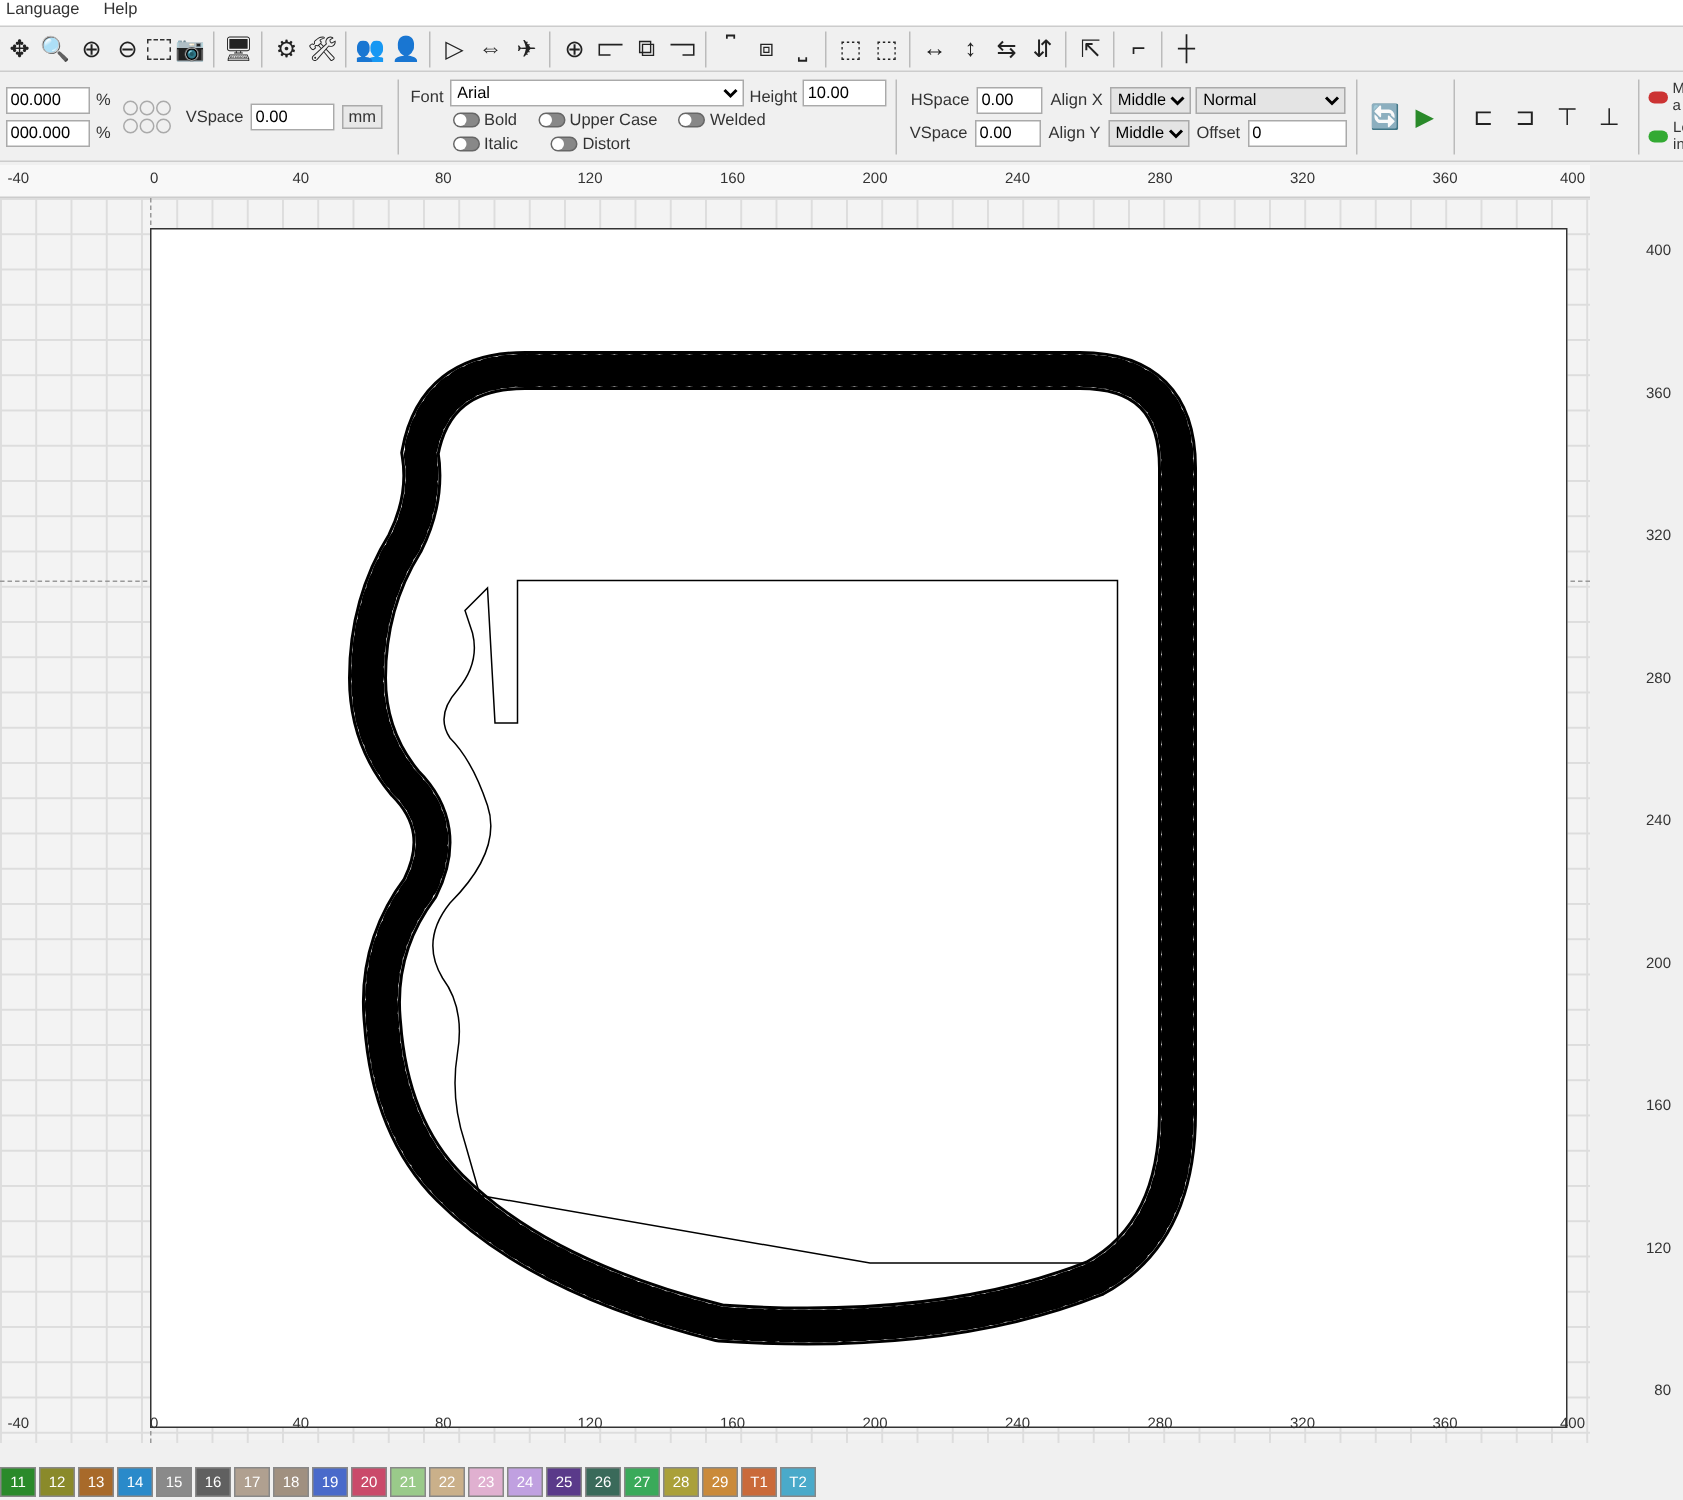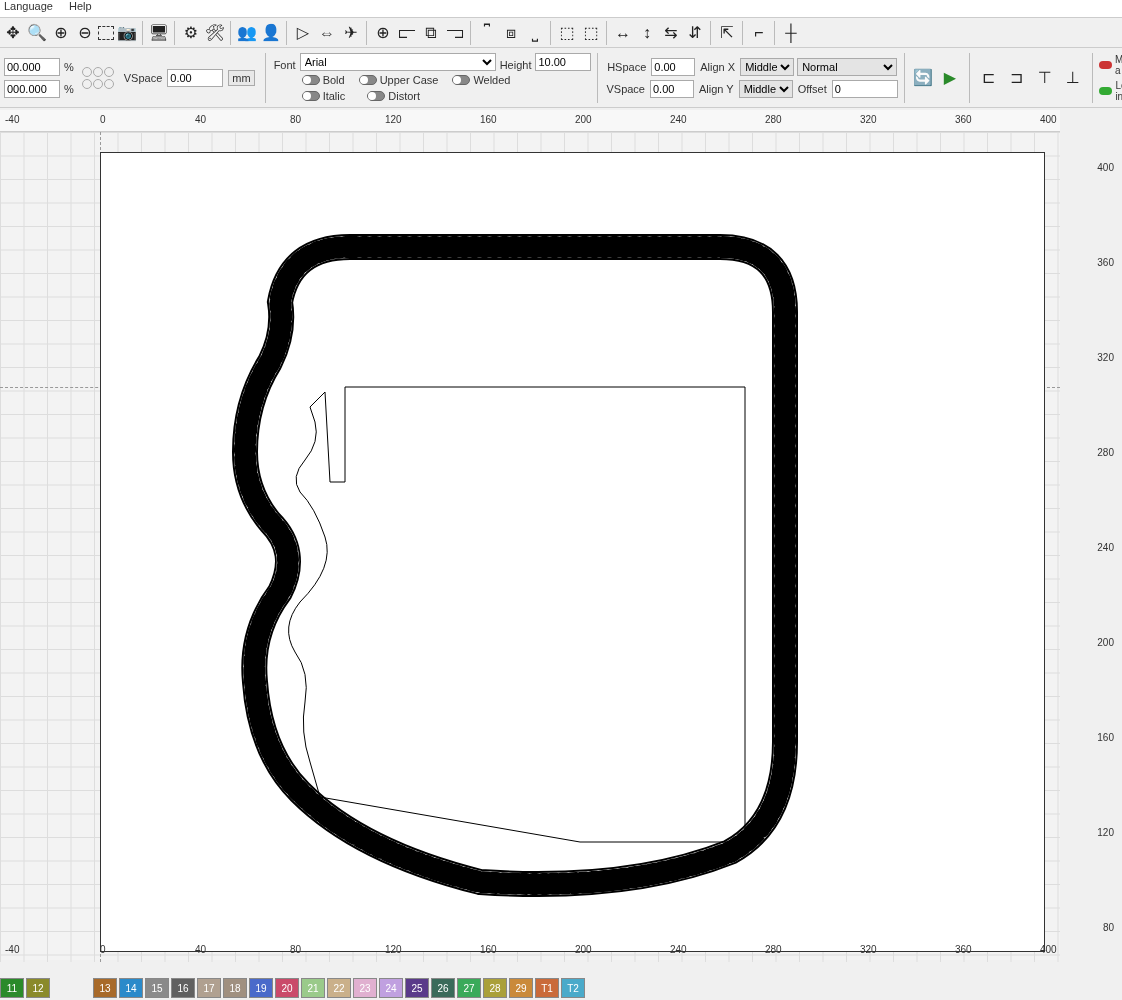--- a/index.html
+++ b/index.html
@@ -247,21 +247,21 @@
     <span class="ruler-tick" style="right: 8px; top: 410px;">240</span>
     <span class="ruler-tick" style="right: 8px; top: 505px;">200</span>
     <span class="ruler-tick" style="right: 8px; top: 600px;">160</span>
     <span class="ruler-tick" style="right: 8px; top: 695px;">120</span>
     <span class="ruler-tick" style="right: 8px; top: 790px;">80</span>
   </div>
 
 <div class="bottom-palette" id="palette">
     <div class="swatch" style="background: rgb(42, 138, 42);">11</div>
     <div class="swatch" style="background: rgb(138, 138, 42);">12</div>
-    <div class="swatch" style="background: rgb(168, 106, 42); margin-left: 41px;">13</div>
+    <div class="swatch" style="background: rgb(168, 106, 42);">13</div>
     <div class="swatch" style="background: rgb(42, 138, 202);">14</div>
     <div class="swatch" style="background: rgb(138, 138, 138);">15</div>
     <div class="swatch" style="background: rgb(96, 96, 96);">16</div>
     <div class="swatch" style="background: rgb(176, 160, 144);">17</div>
     <div class="swatch" style="background: rgb(160, 144, 128);">18</div>
     <div class="swatch" style="background: rgb(74, 106, 202);">19</div>
     <div class="swatch" style="background: rgb(202, 74, 106);">20</div>
     <div class="swatch" style="background: rgb(154, 202, 138);">21</div>
     <div class="swatch" style="background: rgb(202, 176, 138);">22</div>
     <div class="swatch" style="background: rgb(224, 176, 208);">23</div>

